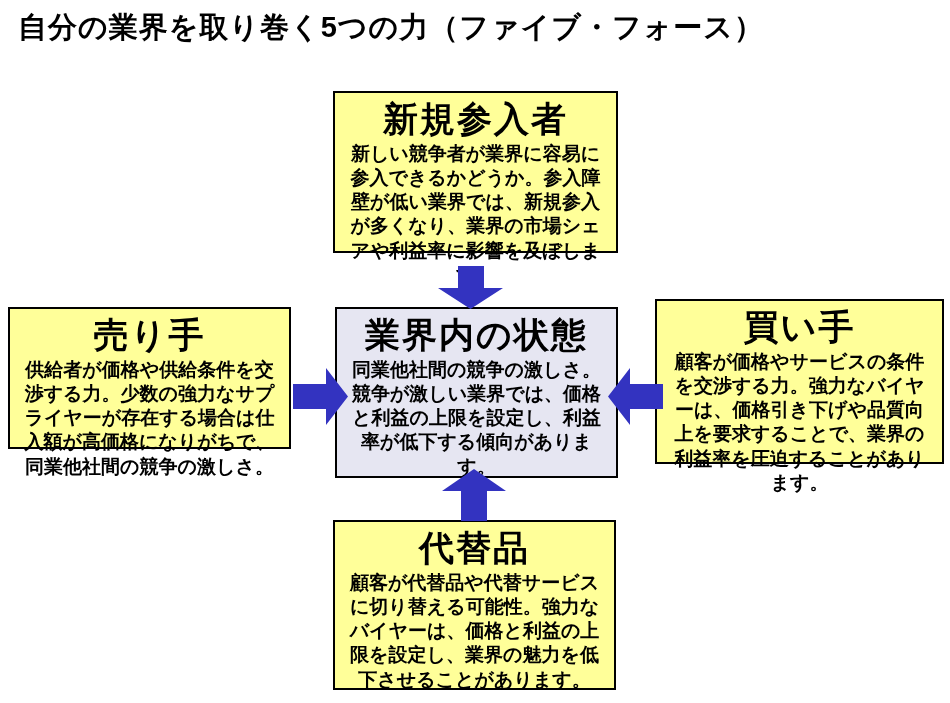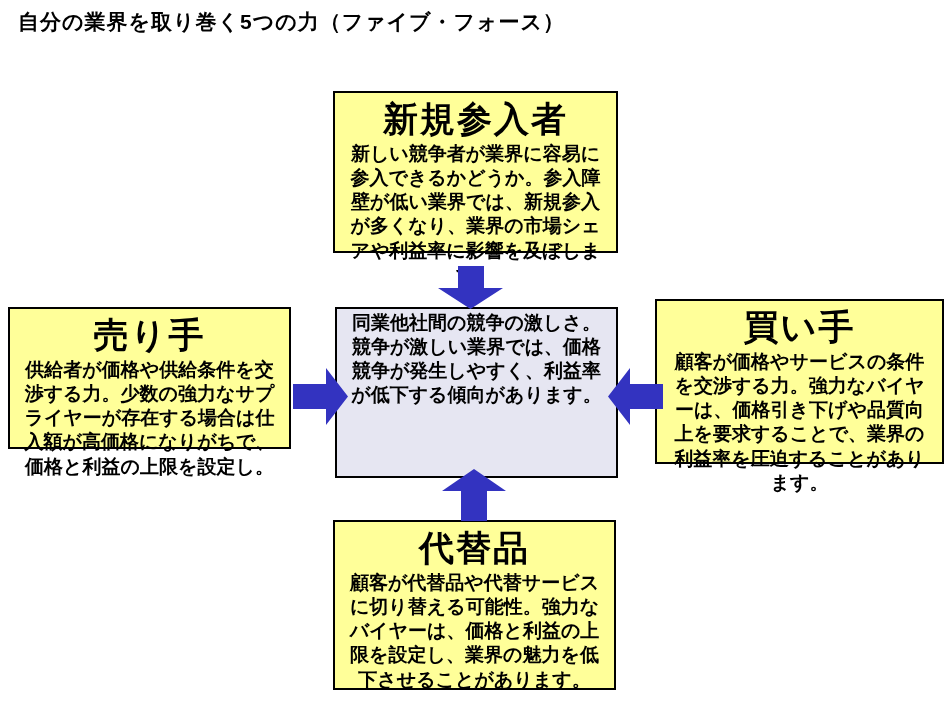--- a/index.html
+++ b/index.html
@@ -20,21 +20,21 @@
     position:relative;
     width:950px;
     height:703px;
     background:var(--background);
     overflow:hidden;
   }
   .diagram-title{
     position:absolute;
     left:18px;
     top:8px;
-    font-size:21px;
+    font-size:29px;
     font-weight:bold;
     letter-spacing:1px;
     white-space:nowrap;
   }
   .force-box{
     position:absolute;
     border:2px solid var(--border-black);
     background:var(--box-yellow);
   }
   .force-box.center{
@@ -76,25 +76,26 @@
 
   <h1 class="diagram-title">自分の業界を取り巻く5つの力（ファイブ・フォース）</h1>
 
   <div class="force-box box-new-entrants">
     <div class="box-heading">新規参入者</div>
     <div class="box-body">新しい競争者が業界に容易に参入できるかどうか。参入障壁が低い業界では、新規参入が多くなり、業界の市場シェアや利益率に影響を及ぼします。</div>
   </div>
 
   <div class="force-box box-suppliers">
     <div class="box-heading">売り手</div>
-    <div class="box-body">供給者が価格や供給条件を交渉する力。少数の強力なサプライヤーが存在する場合は仕入額が高価格になりがちで、価格と利益の上限を設定し。</div>
+    <div class="box-body">供給者が価格や供給条件を交渉する力。少数の強力なサプライヤーが存在する場合は仕入額が高価格になりがちで、同業他社間の競争の激しさ。</div>
   </div>
 
   <div class="force-box center box-industry">
-    <div class="box-body">同業他社間の競争の激しさ。競争が激しい業界では、価格競争が発生しやすく、利益率が低下する傾向があります。</div>
+    <div class="box-heading">業界内の状態</div>
+    <div class="box-body">同業他社間の競争の激しさ。競争が激しい業界では、価格と利益の上限を設定し、利益率が低下する傾向があります。</div>
   </div>
 
   <div class="force-box box-buyers">
     <div class="box-heading">買い手</div>
     <div class="box-body">顧客が価格やサービスの条件を交渉する力。強力なバイヤーは、価格引き下げや品質向上を要求することで、業界の利益率を圧迫することがあります。</div>
   </div>
 
   <div class="force-box box-substitutes">
     <div class="box-heading">代替品</div>
     <div class="box-body">顧客が代替品や代替サービスに切り替える可能性。強力なバイヤーは、価格と利益の上限を設定し、業界の魅力を低下させることがあります。</div>

